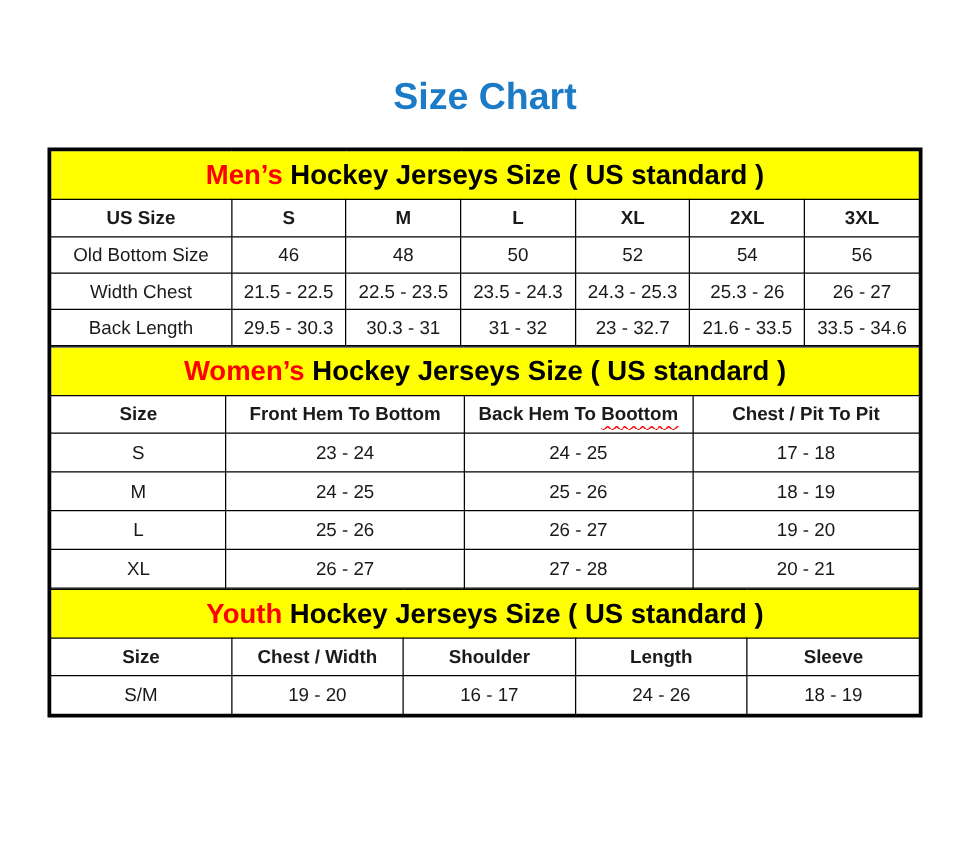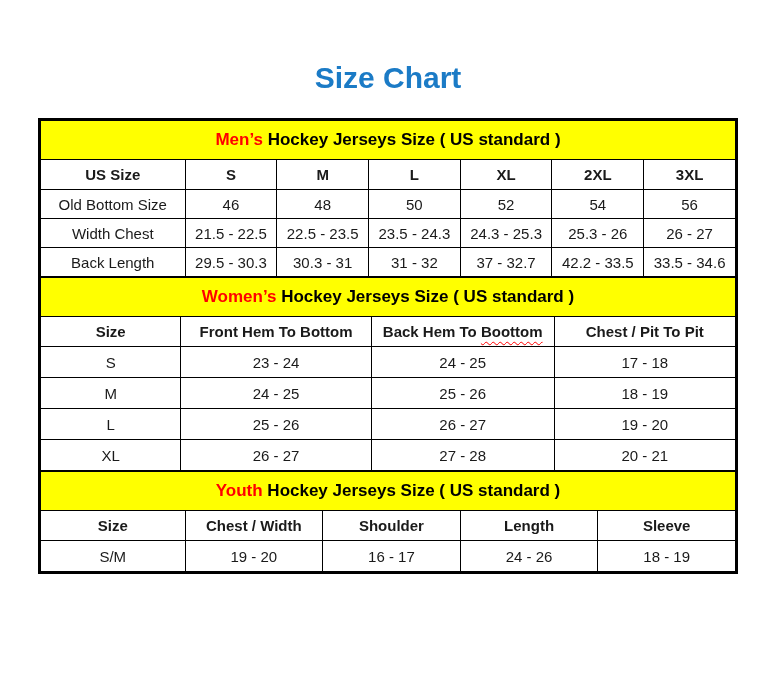--- a/index.html
+++ b/index.html
@@ -38,21 +38,21 @@
     vertical-align: middle;
     color: #1a1a1a;
     font-size: 15px;
     padding: 2px 2px;
     overflow: hidden;
     white-space: nowrap;
   }
   tr.band td {
     background: var(--section-bg, #ffff00);
     height: 34px;
-    font-size: 17px;
+    font-size: 22px;
     font-weight: bold;
     color: #000000;
   }
   tr.band .hl { color: var(--accent-red, #ff0000); }
   tr.head th { font-weight: bold; height: 25px; }
   tr.data td { height: 24px; font-weight: normal; }
   table.womens tr.data td, table.youth tr.data td { height: 26px; }
   td.lbl-bold { font-weight: bold; }
   .squiggle {
     text-decoration-line: underline;
@@ -110,22 +110,22 @@
         <td>23.5 - 24.3</td>
         <td>24.3 - 25.3</td>
         <td>25.3 - 26</td>
         <td>26 - 27</td>
       </tr>
       <tr class="data">
         <td>Back Length</td>
         <td>29.5 - 30.3</td>
         <td>30.3 - 31</td>
         <td>31 - 32</td>
-        <td>37 - 32.7</td>
-        <td>42.2 - 33.5</td>
+        <td>23 - 32.7</td>
+        <td>21.6 - 33.5</td>
         <td>33.5 - 34.6</td>
       </tr>
     </tbody>
       </table>
 
     <table class="womens">
       <colgroup>
         <col style="width:20.2%">
           <col style="width:27.4%">
           <col style="width:26.3%">

